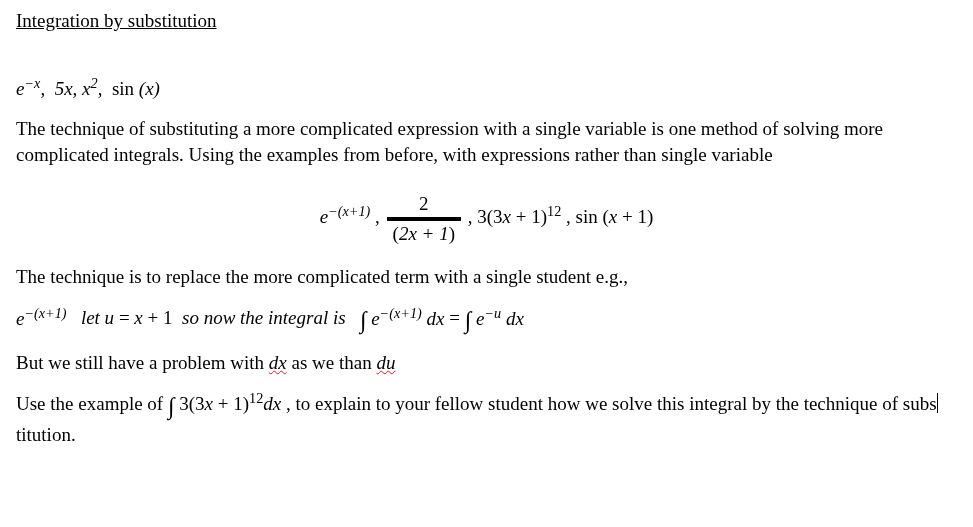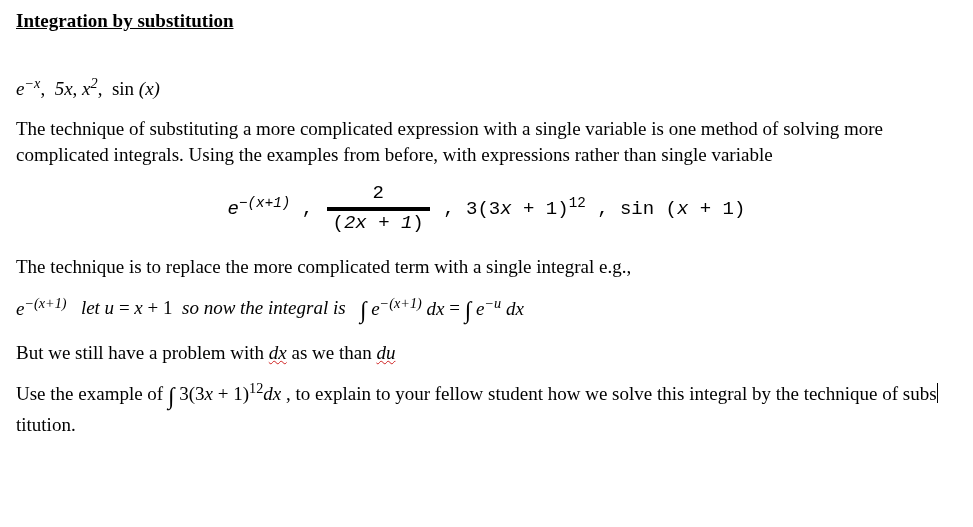--- a/index.html
+++ b/index.html
@@ -9,21 +9,21 @@
     background: #fff;
     font-family: "Times New Roman", Times, serif;
     font-size: 19px;
     color: #000;
     line-height: 1.35;
   }
   .page {
     padding: 8px 16px 20px 16px;
   }
   .section-title {
-    font-weight: bold;
+    font-weight: normal;
     text-decoration: underline;
     display: inline-block;
     border-bottom: 1px solid transparent;
     margin-bottom: 6px;
   }
   .para {
     margin: 10px 0 14px 0;
   }
   .math-inline {
     font-family: "Cambria Math", "Times New Roman", serif;
@@ -32,22 +32,22 @@
   .math-upright {
     font-style: normal;
   }
   .sup {
     font-size: 0.75em;
     vertical-align: super;
     line-height: 0;
   }
   .display-eq {
     text-align: center;
-    margin: 14px 0 18px 0;
-    font-family: Liberation Mono, monospace;
+    margin: 24px 0 18px 0;
+    font-family: Liberation Serif, serif;
     font-style: italic;
     font-size: 19px;
   }
   .frac {
     display: inline-block;
     vertical-align: middle;
     text-align: center;
     margin: 0 2px;
   }
   .frac .num {
@@ -108,21 +108,21 @@
       <span class="den"><span class="math-upright">(</span>2<span style="font-style:italic;">x</span> + 1<span class="math-upright">)</span></span>
     </span><span class="math-upright"> ,  </span>
     <span>
       <span class="math-upright">3(3</span><span style="font-style:italic;">x</span><span class="math-upright"> + 1)</span><span class="sup math-upright">12</span>
     </span><span class="math-upright">,  </span>
     <span>
       <span class="math-upright">sin (</span><span style="font-style:italic;">x</span><span class="math-upright"> + 1)</span>
     </span>
   </div>
 
-  <div class="para">The technique is to replace the more complicated term with a single integral e.g.,</div>
+  <div class="para">The technique is to replace the more complicated term with a single student e.g.,</div>
 
   <div class="mid-eq">
     <span>
       <span style="font-style:italic;">e</span><span class="sup">−(x+1)</span>
     </span>
     <span>&nbsp;&nbsp;<span style="font-style:italic;">let u</span> <span class="math-upright">=</span> <span style="font-style:italic;">x</span> <span class="math-upright">+ 1</span>&nbsp;&nbsp;<span style="font-style:italic;">so now the integral is</span>&nbsp;&nbsp;</span>
     <span>
       <span class="int math-upright">∫</span>
       <span style="font-style:italic;">e</span><span class="sup">−(x+1)</span>
       <span style="font-style:italic;"> dx</span>

